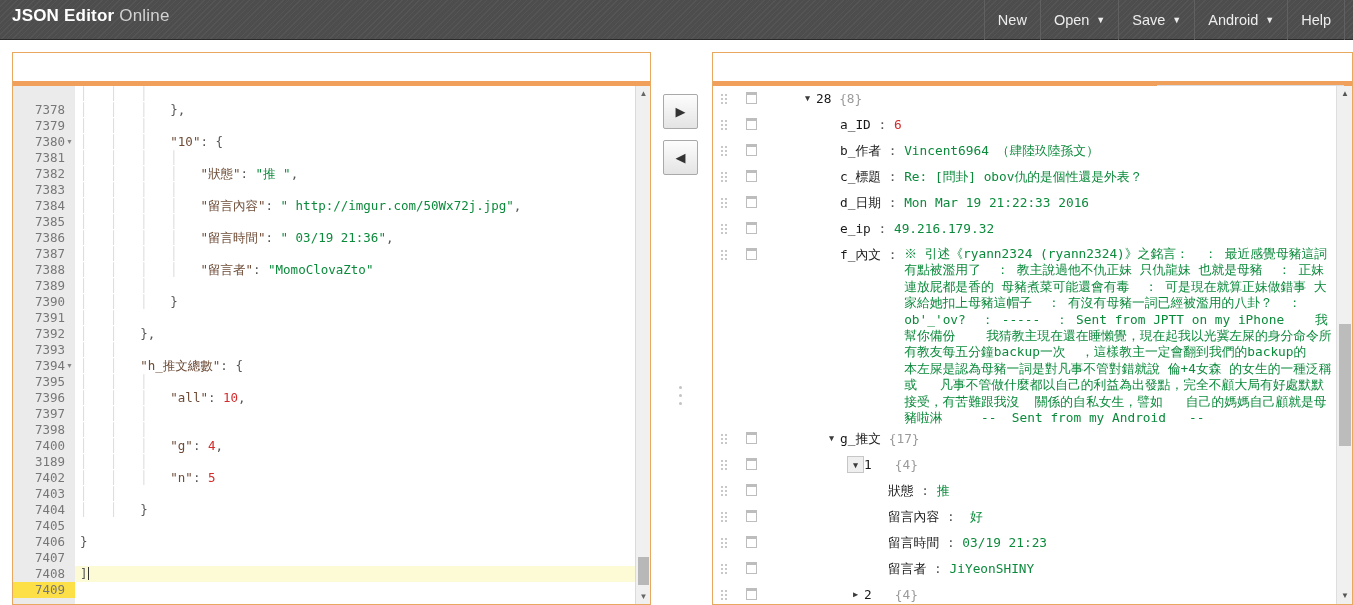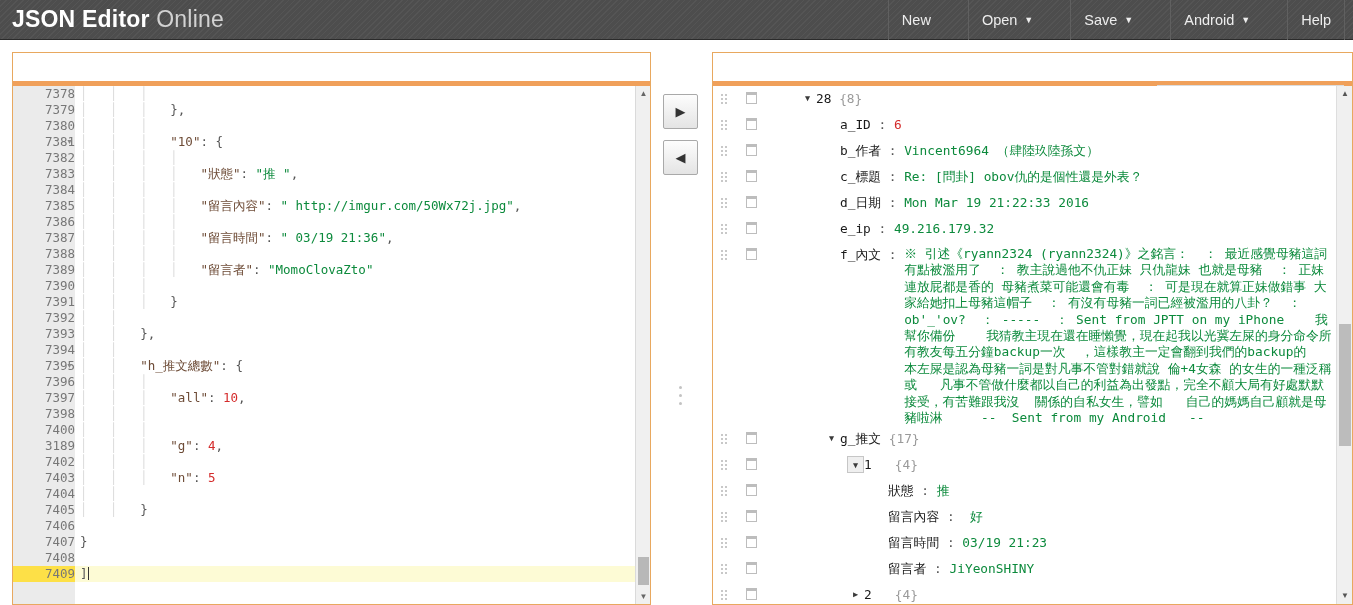--- a/index.html
+++ b/index.html
@@ -16,29 +16,29 @@
     position: absolute; left: 0; top: 0;
     width: 1353px; height: 40px;
     background-color: #4d4d4d;
     background-image: repeating-linear-gradient(135deg,
         rgba(255,255,255,0.045) 0px, rgba(255,255,255,0.045) 1px,
         rgba(0,0,0,0) 1px, rgba(0,0,0,0) 4px);
     border-bottom: 1px solid #2b2b2b;
   }
   #app-title {
     position: absolute; left: 12px; top: 6px;
-    font-size: 23px; color: #ffffff;
+    font-size: 17px; color: #ffffff;
     letter-spacing: .2px; white-space: nowrap;
   }
   #app-title .strong { font-weight: bold; }
   #app-title .light { color: #d2d2d2; font-weight: normal; }
 
   #menu-right {
     position: absolute; right: 8px; top: 0;
-    height: 40px; display: flex; align-items: stretch; gap: 24px;
+    height: 40px; display: flex; align-items: stretch;
   }
   .menu-item {
     display: flex; align-items: center;
     padding: 0 13px;
     color: #ededed; font-size: 14.5px;
     border-left: 1px solid #606060;
     cursor: pointer; white-space: nowrap;
   }
   .menu-item:last-child { border-right: 1px solid #606060; }
   .menu-item .caret { margin-left: 7px; font-size: 9px; }
@@ -87,22 +87,22 @@
   }
   #gutter {
     position: absolute; left: 0; top: 0; width: 62px; bottom: 0;
     background: #ebebeb;
   }
   .code-rows { position: absolute; left: 0; top: 0; right: 0; }
   .code-row { position: relative; height: 16px; line-height: 16px; white-space: pre; }
   .code-row.active .ln { background: #fde047; }
   .code-row.active .txt { background: #fdfbd5; }
   .ln {
-    position: absolute; left: 0; top: 0; width: 62px; height: 16px;
-    text-align: right; padding-right: 0;
+    position: absolute; left: 0; top: 16px; width: 62px; height: 16px;
+    text-align: right; padding-right: 10px;
     color: #777; font-size: 12.5px;
     font-family: "DejaVu Sans Mono", monospace;
   }
   .fold {
     position: absolute; left: 52px; top: 0; width: 9px; height: 16px;
     color: #888; font-size: 7px; line-height: 16px; text-align: center;
   }
   .txt {
     position: absolute; left: 62px; top: 0; right: 0; height: 16px;
     padding-left: 5px;

